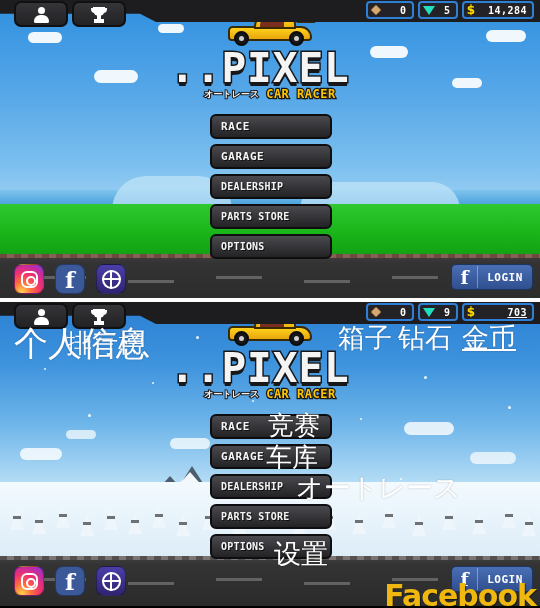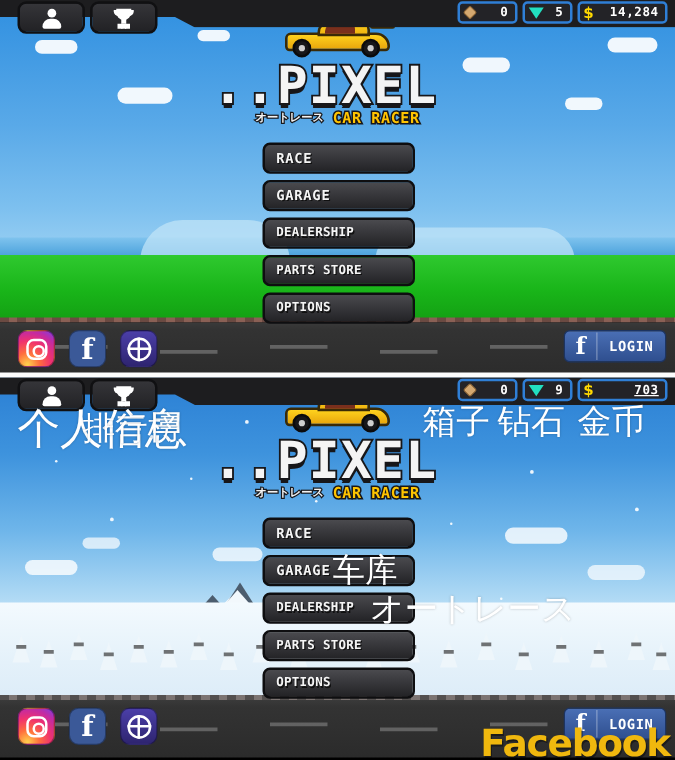--- a/index.html
+++ b/index.html
@@ -531,19 +531,21 @@
         <div class="login-f">f</div>
         <div class="login-label">LOGIN</div>
       </div>
       <div class="fb-watermark">Facebook</div>
     </div>
 
     <div class="anno" style="left:14px;top:28px;font-size:34px;line-height:26px;">个人信息</div>
     <div class="anno" style="left:66px;top:28px;font-size:26px;line-height:26px;">排行榜</div>
     <div class="anno" style="left:338px;top:22px;font-size:27px;line-height:27px;">箱子</div>
     <div class="anno" style="left:398px;top:22px;font-size:27px;line-height:27px;">钻石</div>
-    <div class="anno" style="left:462px;top:22px;font-size:27px;line-height:27px;">金币</div>
-
+    <div class="anno" style="left:462px;top:22px;font-size:27px;line-height:27px;text-decoration:underline;">金币</div>
+
+    <div class="anno dark" style="left:268px;top:110px;font-size:26px;line-height:26px;">竞赛</div>
     <div class="anno dark" style="left:266px;top:142px;font-size:26px;line-height:26px;">车库</div>
     <div class="anno dark" style="left:296px;top:172px;font-size:27px;line-height:27px;">オートレース</div>
+    <div class="anno dark" style="left:274px;top:238px;font-size:27px;line-height:27px;">设置</div>
   </div>
 
 </div>
 
 </body></html>

